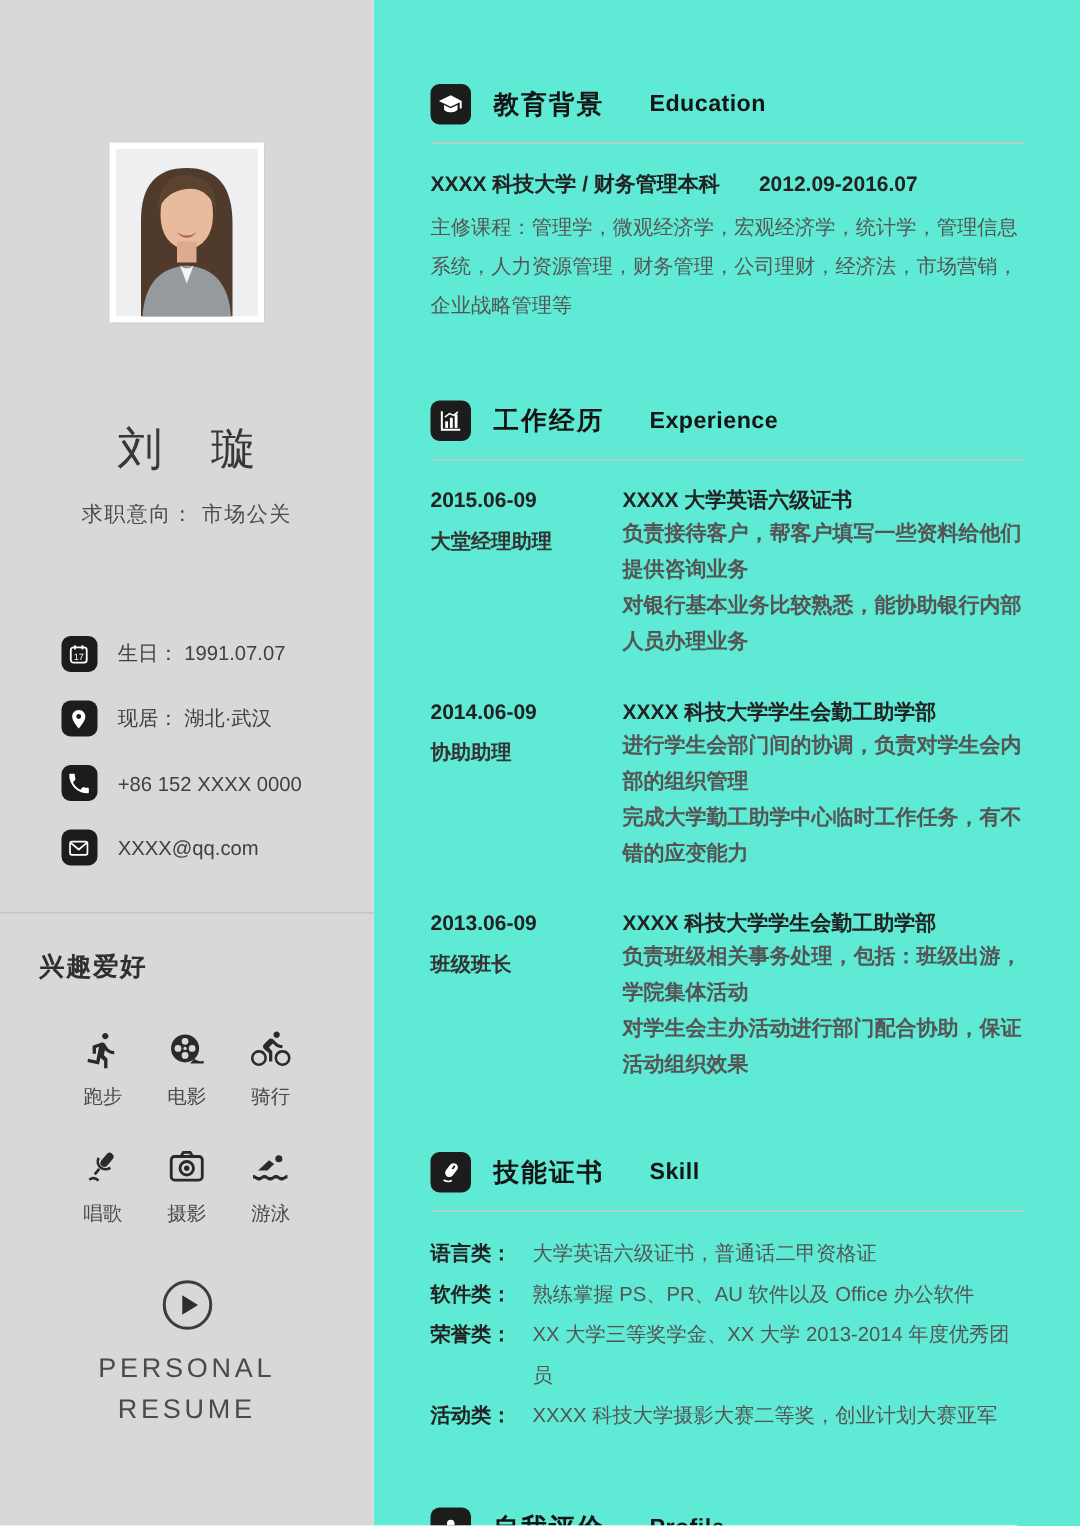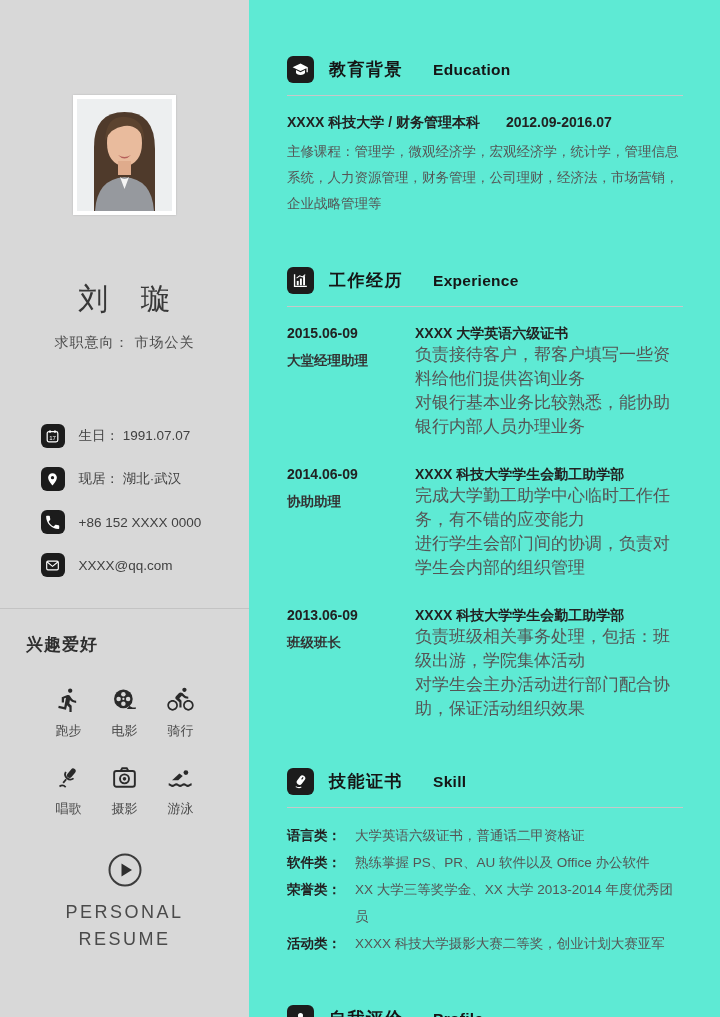--- a/index.html
+++ b/index.html
@@ -42,21 +42,21 @@
   .edu-date { margin-left:26px; }
   .edu-courses { margin-top:7px; font-size:13.5px; color:#555; line-height:26px; }
   .sec-edu { margin-bottom:50px; }
 
   .exp-entry { display:flex; margin-top:18px; }
   .exp-entry + .exp-entry { margin-top:27px; }
   .exp-left { width:128px; flex-shrink:0; }
   .exp-date { font-size:14px; font-weight:bold; color:#222; }
   .exp-role { margin-top:11px; font-size:13.5px; font-weight:bold; color:#333; }
   .exp-org { font-size:14px; font-weight:bold; color:#222; }
-  .exp-line { font-size:17px; color:#555; line-height:24px; }
+  .exp-line { font-size:14px; color:#555; line-height:24px;font-weight:bold; }
   .exp-line:first-of-type { margin-top:7px; }
   .sec-exp { margin-bottom:47px; }
 
   .skill-rows { margin-top:14px; }
   .skill-row { display:flex; line-height:27px; }
   .skill-label { width:68px; flex-shrink:0; font-size:13.5px; font-weight:bold; color:#222; }
   .skill-value { font-size:13.5px; color:#555; }
   .sec-skill { margin-bottom:48px; }
 </style>
 </head>
@@ -242,22 +242,22 @@
         </div>
       </div>
 
       <div class="exp-entry">
         <div class="exp-left">
           <div class="exp-date">2014.06-09</div>
           <div class="exp-role">协助助理</div>
         </div>
         <div class="exp-right">
           <div class="exp-org">XXXX 科技大学学生会勤工助学部</div>
+          <div class="exp-line">进行学生会部门间的协调，负责对学生会内部的组织管理</div>
           <div class="exp-line">完成大学勤工助学中心临时工作任务，有不错的应变能力</div>
-          <div class="exp-line">进行学生会部门间的协调，负责对学生会内部的组织管理</div>
         </div>
       </div>
 
       <div class="exp-entry">
         <div class="exp-left">
           <div class="exp-date">2013.06-09</div>
           <div class="exp-role">班级班长</div>
         </div>
         <div class="exp-right">
           <div class="exp-org">XXXX 科技大学学生会勤工助学部</div>

